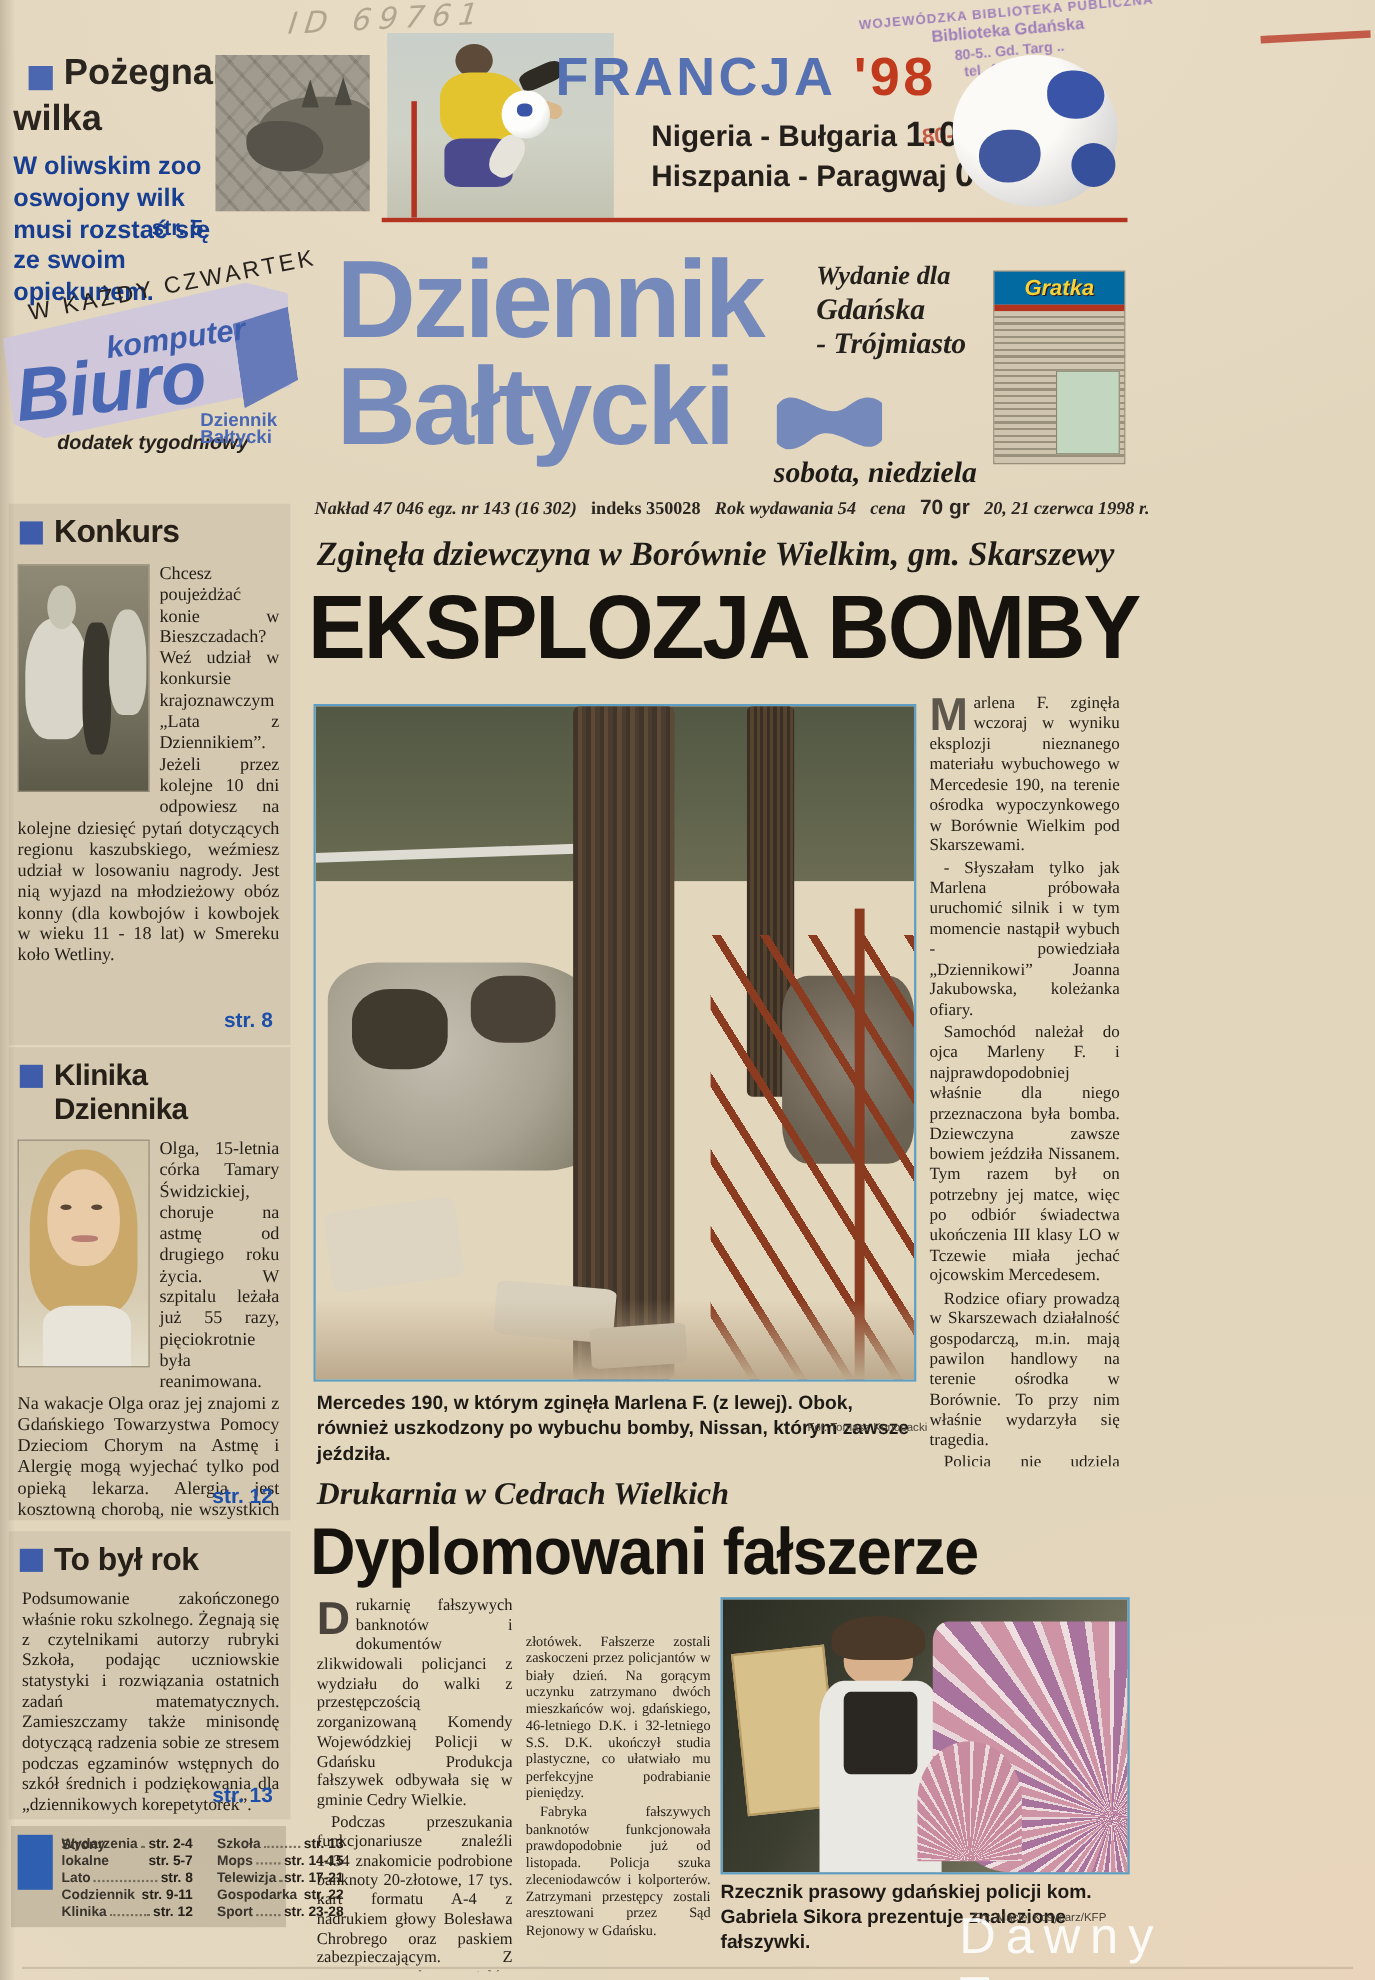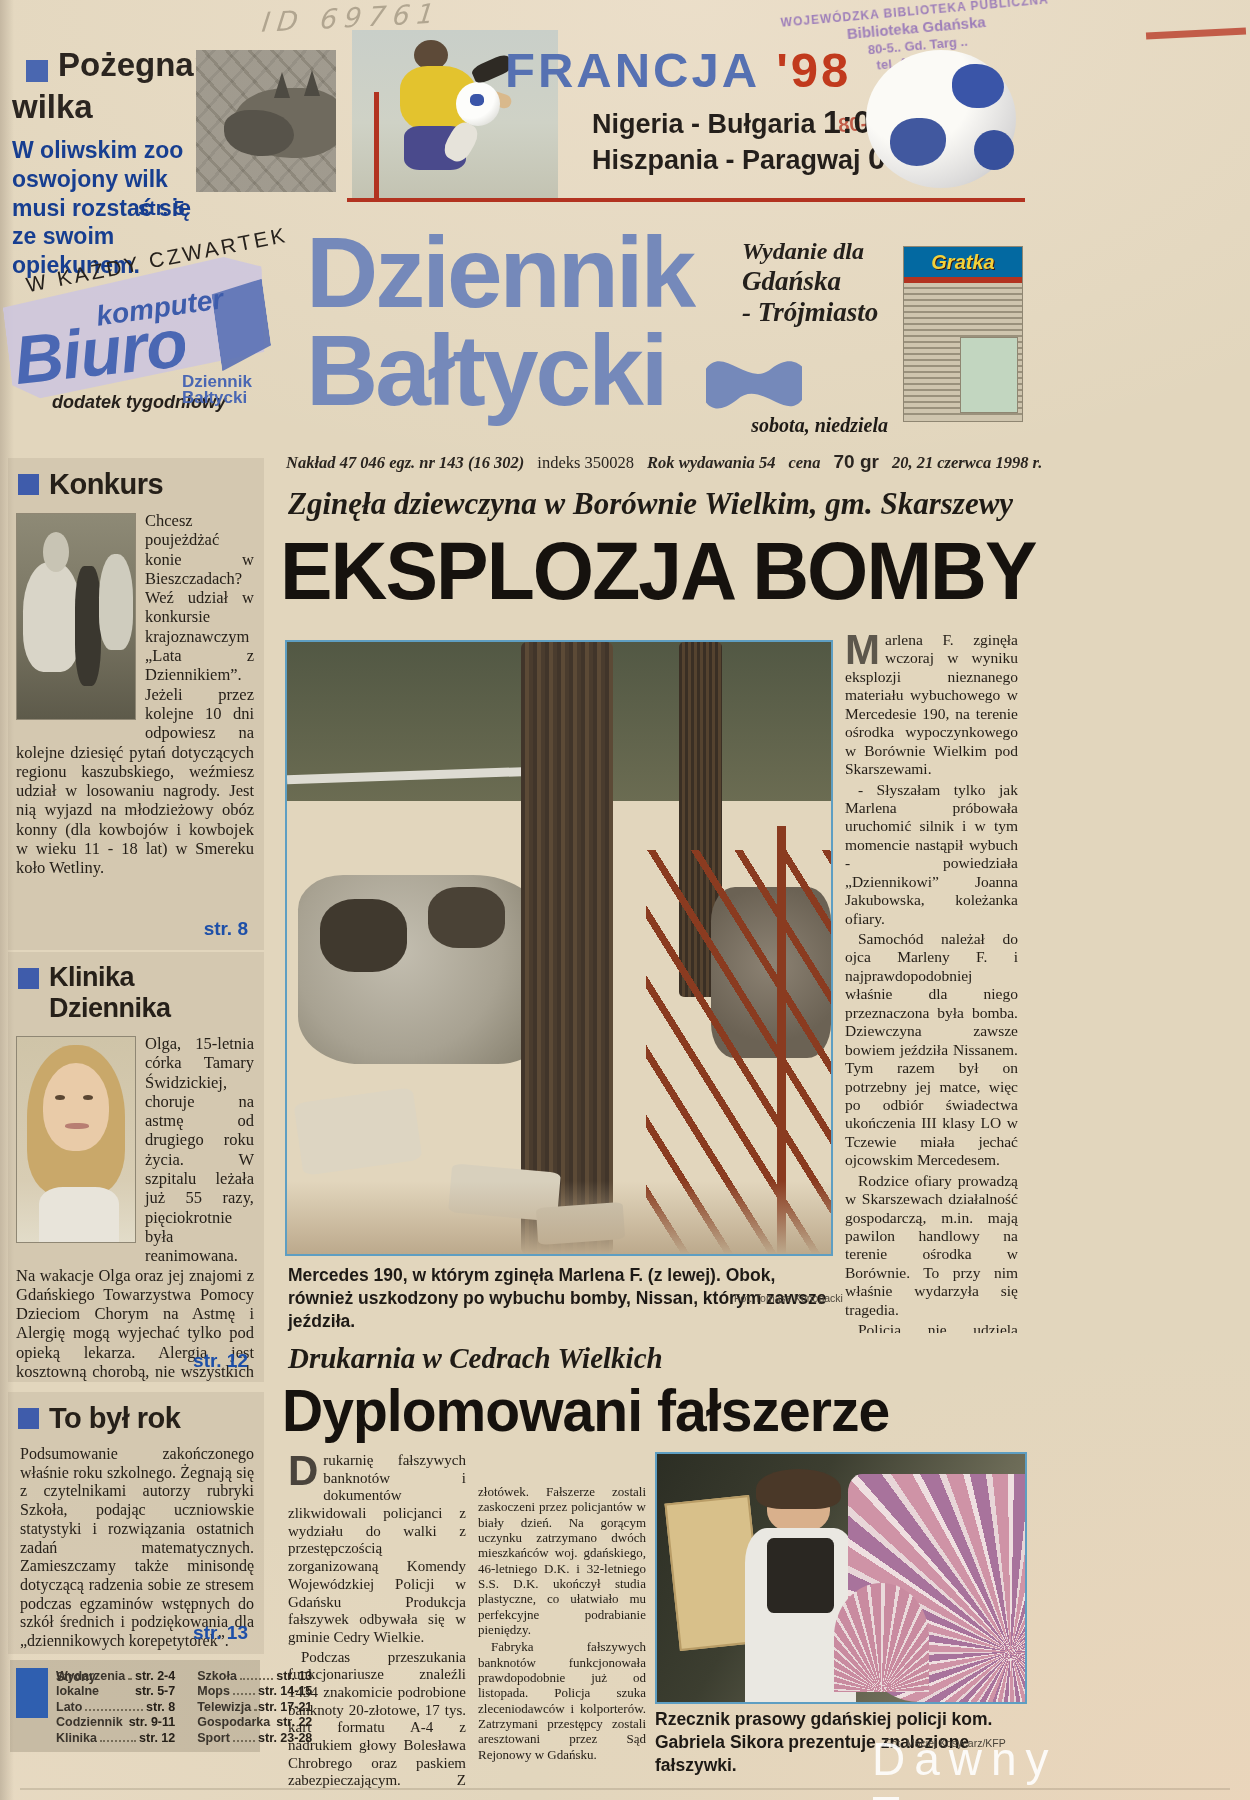--- a/index.html
+++ b/index.html
@@ -58,23 +58,23 @@
   .edition .e1{font-size:24px;}
   .edition .e2{font-size:27px;}
   .edition .e3{font-size:27px;}
   .gratka{position:absolute;left:903px;top:246px;width:118px;height:174px;background:#cfc5ae;border:1px solid #8f8672;}
   .gratka-head{height:30px;background:#0369a1;display:flex;align-items:center;justify-content:center;}
   .gratka-title{font-family:"Liberation Sans",sans-serif;font-size:20px;font-weight:900;font-style:italic;color:#f3d23a;text-shadow:1px 1px 0 #3a1410;}
   .gratka-bar{height:6px;background:#b23320;}
   .gratka-body{position:relative;height:136px;
     background:repeating-linear-gradient(180deg,#cfc5ae 0 4px,#9a917c 4px 6px);}
   .gratka-green{position:absolute;right:4px;bottom:6px;width:56px;height:74px;background:#c2d6c0;border:1px solid #8f8672;}
-  .sobota{position:absolute;left:620px;top:414px;width:268px;text-align:right;font-size:20px;font-weight:bold;font-style:italic;color:#1e1a16;}
+  .sobota{position:absolute;left:620px;top:414px;width:268px;text-align:right;font-size:27px;font-weight:bold;font-style:italic;color:#1e1a16;}
   .infoline{position:absolute;left:286px;top:451px;width:724px;font-style:italic;font-size:16.5px;font-weight:bold;color:#2a2520;display:flex;gap:13px;align-items:baseline;white-space:nowrap;}
-  .infoline .upright{font-style:normal;font-weight:normal;text-align:right;}
+  .infoline .upright{font-style:normal;font-weight:bold;text-align:right;}
   .infoline .price{font-family:"Liberation Sans",sans-serif;font-style:normal;font-size:19px;font-weight:900;}
 
   
   .panel{position:absolute;left:8px;width:256px;background:rgba(143,132,110,.16);overflow:hidden;}
   .p-head{display:flex;gap:10px;padding:10px 6px 4px 10px;align-items:flex-start;}
   .p-square{width:21px;height:21px;background:#3f5cab;margin-top:6px;flex:none;}
   .p-title{font-family:"Liberation Sans",sans-serif;font-size:29px;font-weight:900;color:#262019;letter-spacing:-.5px;}
   .p-body{padding:6px 10px 0 8px;font-size:16.5px;line-height:1.17;color:#262019;text-align:justify;}
   .p-body .ph{float:left;margin:2px 9px 4px 0;border:1px solid #8f8774;}
   .pref{position:absolute;right:16px;bottom:10px;font-family:"Liberation Sans",sans-serif;font-size:19px;font-weight:900;color:#1d4fa8;}

